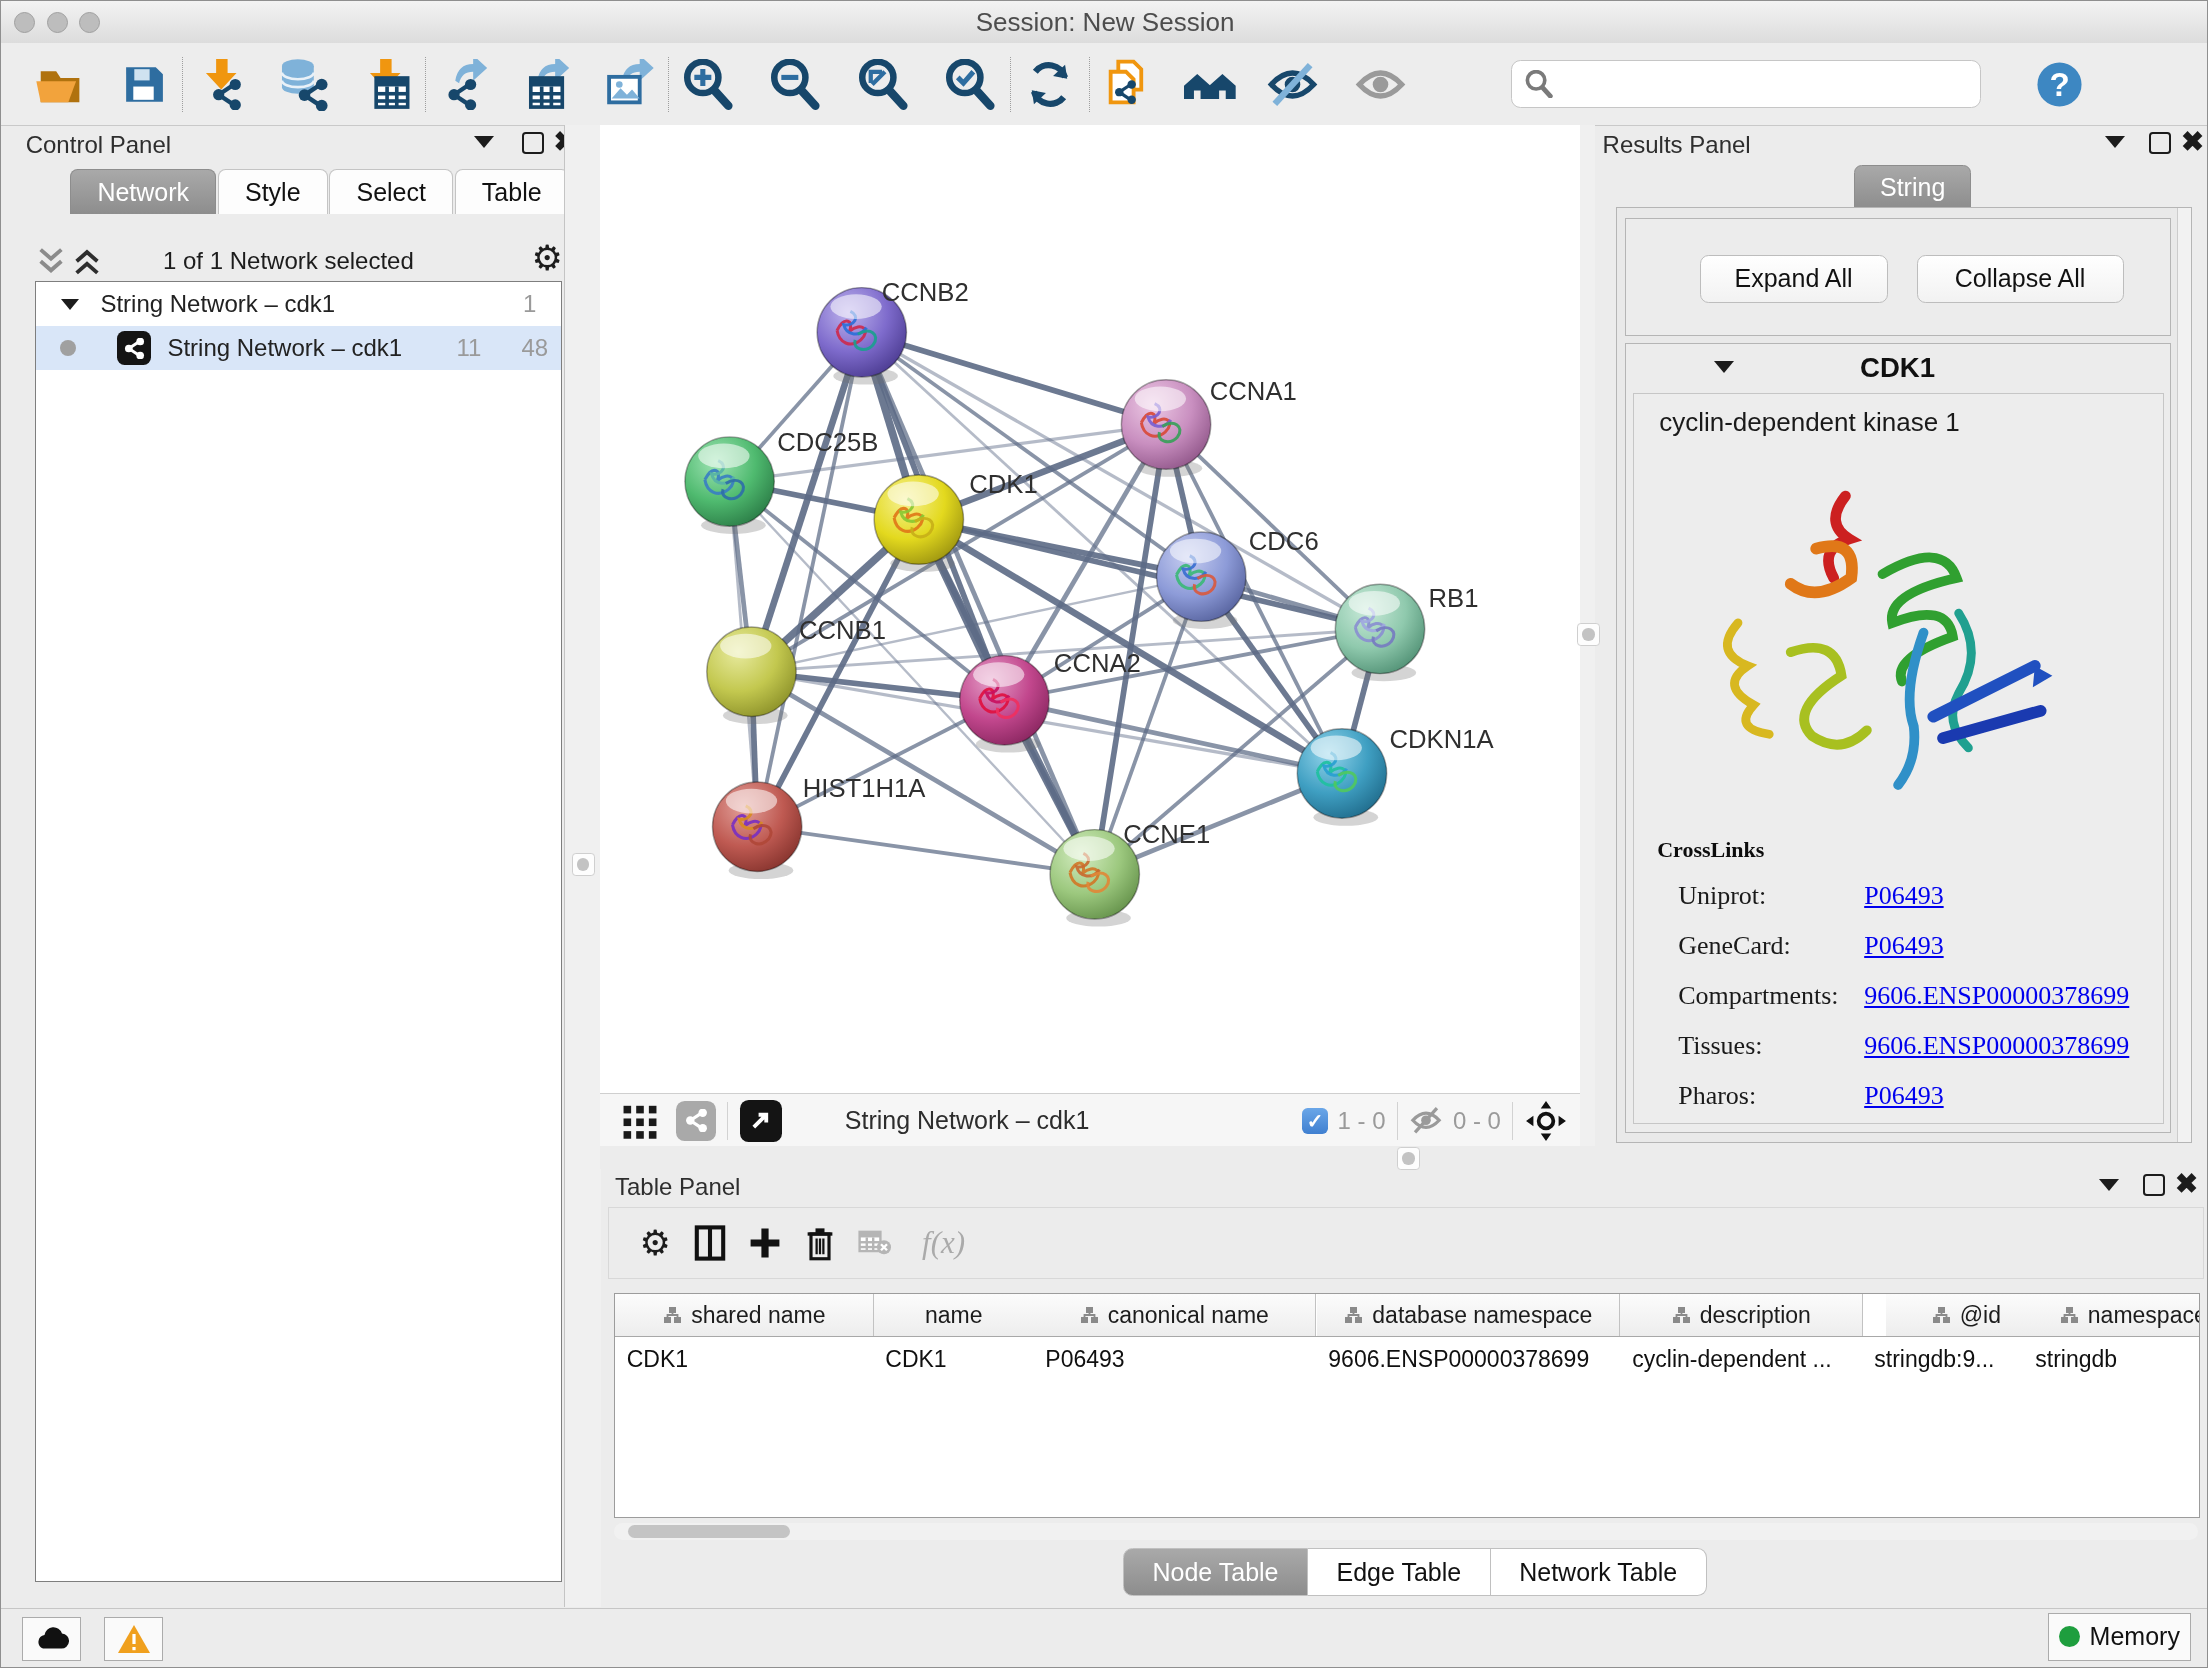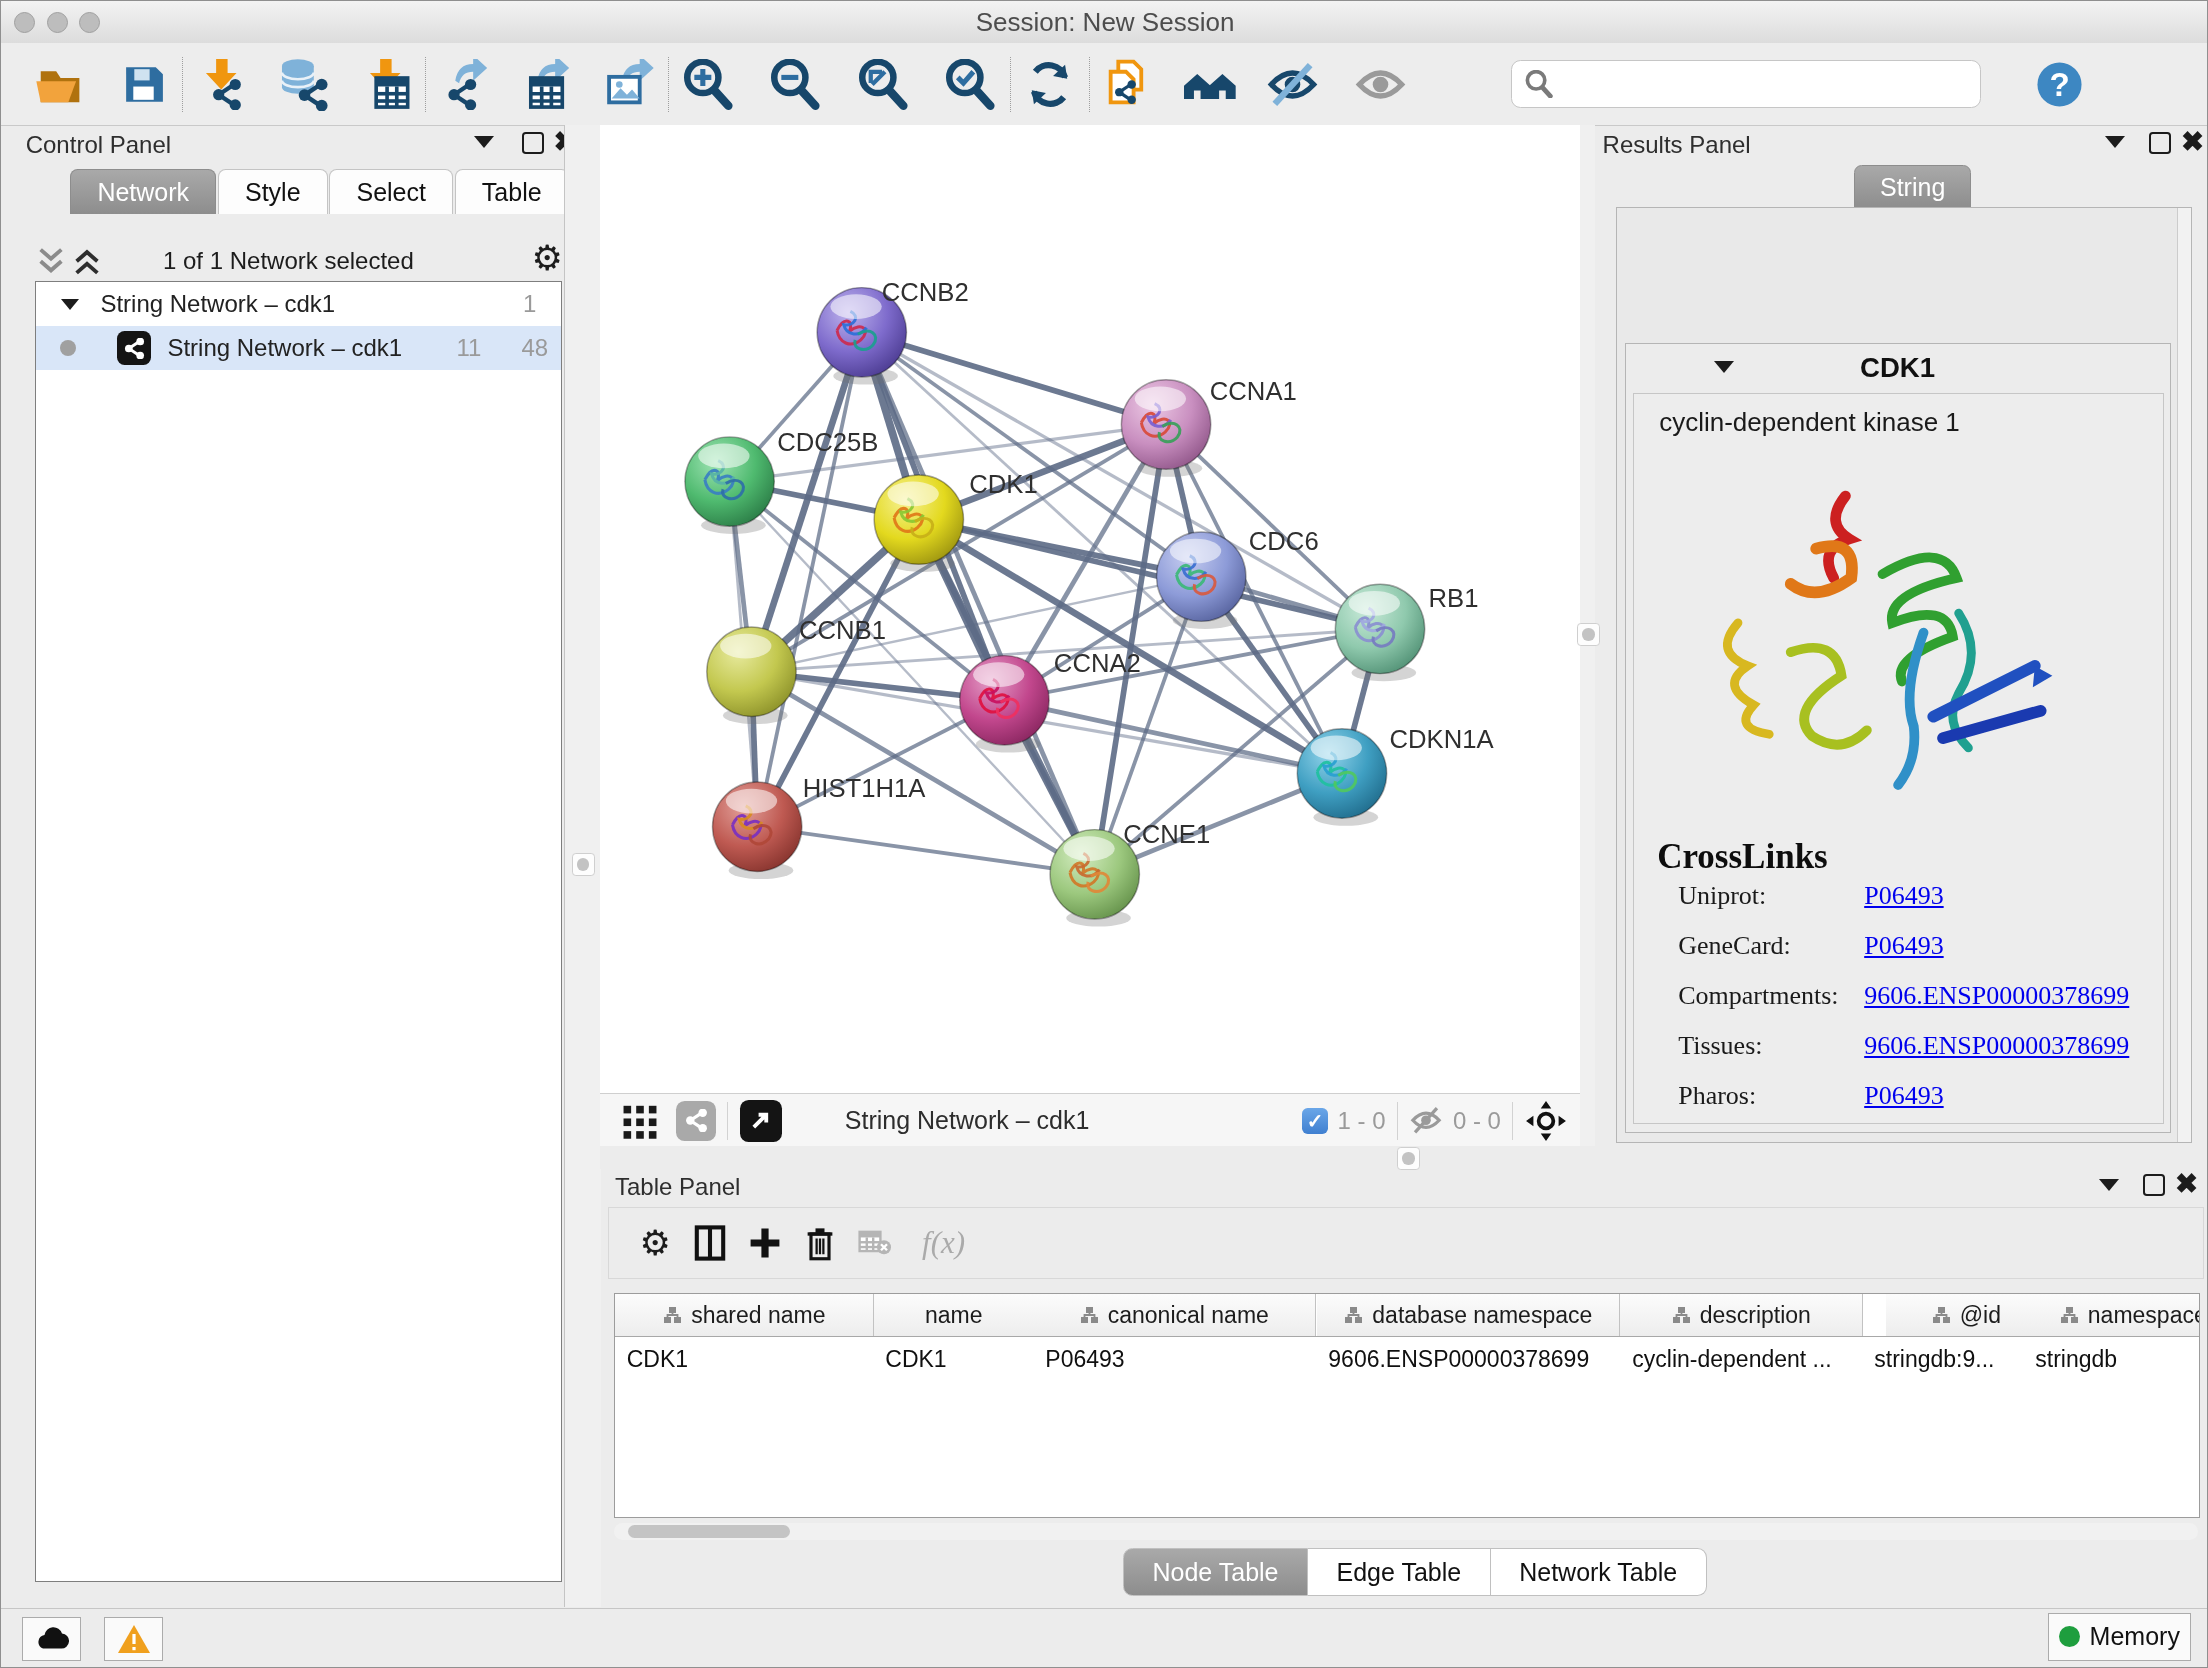--- a/index.html
+++ b/index.html
@@ -586,20 +586,24 @@
     <span class="abs float-ic" style="left:554px;top:6.7px"></span>
     <span class="abs close-ic" style="left:586px;top:6.7px">✖</span>
 
     <div class="abs" style="left:259px;top:40px;height:42px;padding:0 25px;line-height:42px;border-radius:7.6px 7.6px 0 0;
          background:linear-gradient(#a9a9a9,#8d8d8d);color:#fff;font-size:25px;border:1px solid #8d8d8d">String</div>
 
     <div class="abs rbox" style="left:21px;top:82px;width:574px;height:934px;background:#e9e9e9">
 
       <div class="abs" style="right:0;top:0;width:13.3px;height:934px;background:#f2f2f2;border-left:1px solid #cccccc"></div>
 
+      <div class="abs rbox" style="left:7.6px;top:9.5px;width:544px;height:116px;background:#ececec">
+        <div class="btn abs" style="left:74px;top:36px;width:186px;height:46px">Expand All</div>
+        <div class="btn abs" style="left:291px;top:36px;width:205px;height:46px">Collapse All</div>
+      </div>
 
       <div class="abs rbox" style="left:7.6px;top:135px;width:544px;height:788px;background:#ececec">
         <span class="caret-down" style="position:absolute;left:88px;top:17px"></span>
         <div class="abs" style="left:0;top:7.6px;width:544px;text-align:center;font-size:27.6px;font-weight:bold;color:#111">CDK1</div>
         <div class="abs" style="left:7.6px;top:49px;width:529px;height:729px;border:1px solid #c6c6c6;background:#ededed">
           <div class="abs" style="left:25px;top:13.3px;font-size:26px;color:#1a1a1a">cyclin-dependent kinase 1</div>
 
           <svg class="abs" style="left:63px;top:61px" width="371" height="371" viewBox="0 0 380 380">
             <g fill="none" stroke-linecap="round">
               <path d="M152 42 q-22 28 4 44 q-32 10 -16 40" stroke="#cc2020" stroke-width="11"></path>
@@ -608,21 +612,21 @@
               <path d="M96 202 q46 -16 52 24 q-56 36 -30 62 q30 20 56 -6" stroke="#a8c020" stroke-width="10"></path>
               <path d="M190 122 q62 -36 76 4 q-72 16 -66 46 q56 -22 62 14 q-62 22 -52 46" stroke="#30a030" stroke-width="10"></path>
               <path d="M268 162 q26 40 0 82 q-16 30 10 56" stroke="#20a090" stroke-width="9"></path>
               <path d="M232 182 q-22 62 -10 96 q4 34 -16 60" stroke="#3090c8" stroke-width="10"></path>
               <path d="M242 268 L346 216" stroke="#2050c0" stroke-width="12"></path>
               <path d="M252 290 L352 262" stroke="#1a3ab0" stroke-width="12"></path>
               <path d="M346 216 l18 10 -20 12z" fill="#2050c0" stroke="none"></path>
             </g>
           </svg>
 
-          <div class="abs serif" style="left:23px;top:443px;font-size:35px;font-weight:bold;color:#0d0d0d">CrossLinks</div>
+          <div class="abs serif" style="left:23px;top:443px;font-size:22px;font-weight:bold;color:#0d0d0d">CrossLinks</div>
           <div class="abs" style="left:44px;top:487px;width:476px" id="crosslinks">
               <div class="xrow serif">
                 <span class="xlabel serif">Uniprot:</span>
                 <a class="xlink serif" href="#">P06493</a>
               </div>
               <div class="xrow serif">
                 <span class="xlabel serif">GeneCard:</span>
                 <a class="xlink serif" href="#">P06493</a>
               </div>
               <div class="xrow serif">

